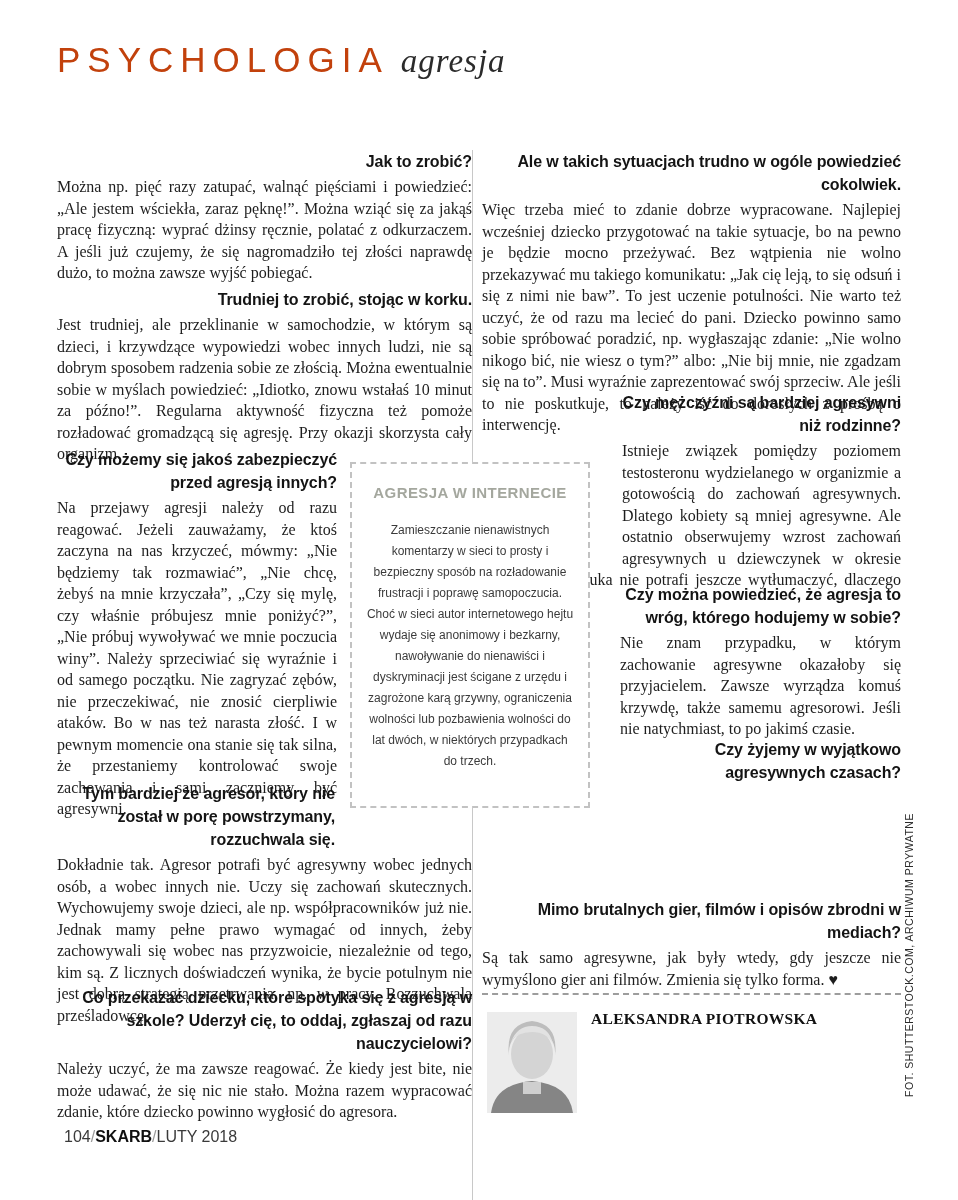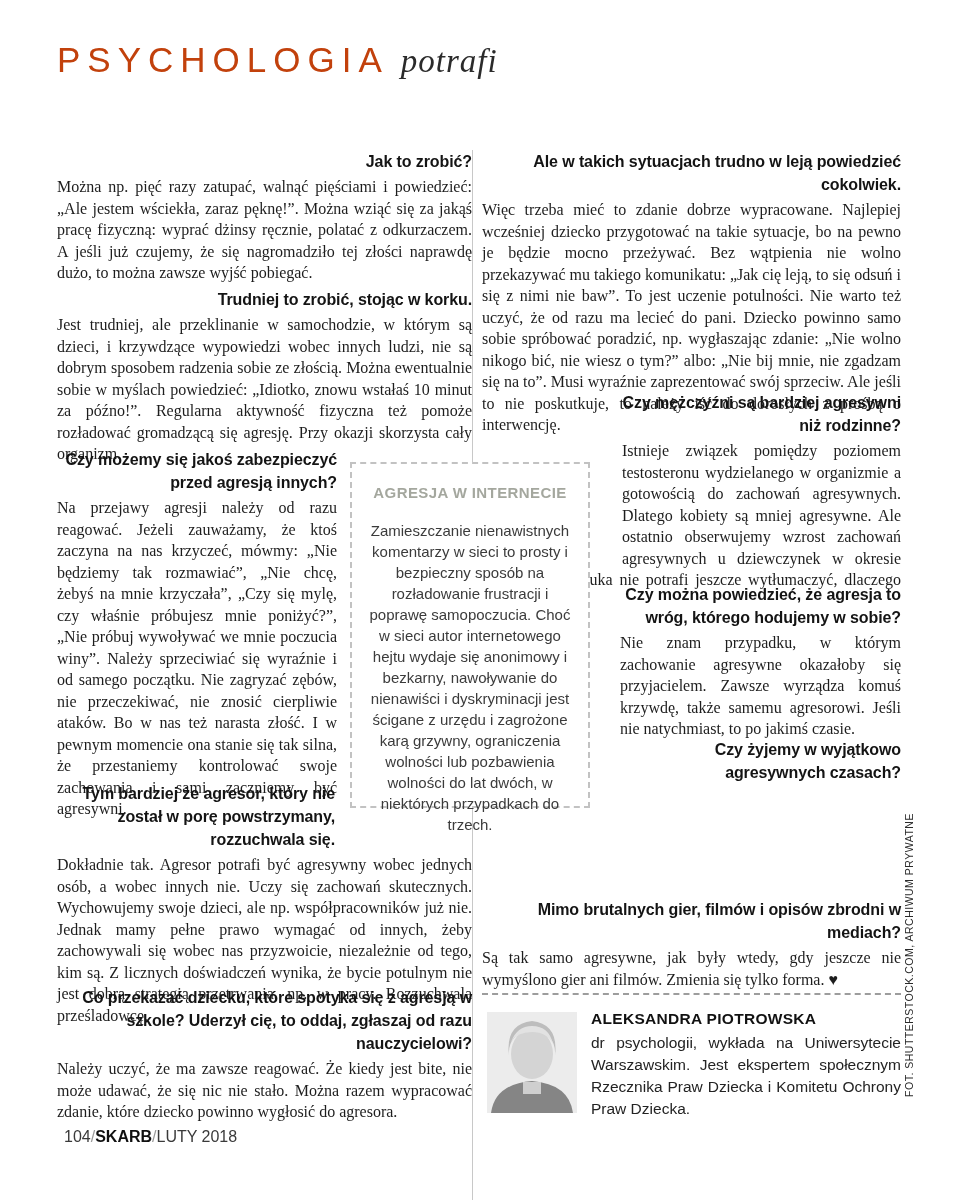--- a/index.html
+++ b/index.html
@@ -37,29 +37,29 @@
   .spacer-l.drop { margin-top:48px; height:130px; }
 
   
   .infobox {
     position:absolute; left:350px; top:462px; width:240px; height:346px;
     box-sizing:border-box; background:#ffffff; border:2px dashed #c2c2c2;
     padding:20px 12px 12px 12px; text-align:center;
     font-family:"Liberation Sans", sans-serif;
   }
   .infobox .ib-title { font-weight:bold; font-size:15px; letter-spacing:0.4px; color:#a4a79e; margin-bottom:19px; }
-  .infobox .ib-text  { font-size:15px; line-height:21px; color:#3b3b3b; }
+  .infobox .ib-text  { font-size:12px; line-height:21px; color:#3b3b3b; }
 
   
   .sep-dashed { position:absolute; left:482px; top:993px; width:419px; height:0; border-top:2px dashed #9d9d9d; }
 
   
   .author { position:absolute; left:487px; top:1010px; width:414px; }
   .author .photo { position:absolute; left:0; top:2px; width:90px; height:101px; }
-  .author .info { margin-left:104px; font-family:Liberation Sans, sans-serif; }
+  .author .info { margin-left:104px; font-family:Liberation Serif, serif; }
   .author .name { font-weight:bold; font-size:15.5px; letter-spacing:0.3px; color:#111; margin-bottom:4px; }
   .author .bio  { font-size:15.5px; line-height:22px; text-align:justify; color:#232323; }
 
   
   .footer { position:absolute; left:64px; top:1128px; font-family:"Liberation Sans", sans-serif; font-size:16px; color:#3a3a3a; }
   .footer .brand { font-weight:bold; color:#101010; }
   .footer .sep { color:#9a9a9a; }
 
   
   .photo-credit {
@@ -68,21 +68,21 @@
     font-family:"Liberation Sans", sans-serif; font-size:10.5px; letter-spacing:0.5px;
     color:#2a2a2a; white-space:nowrap;
   }
 </style>
 </head>
 <body>
 
 <div class="page">
 
   <div class="header">
-    <span class="kicker">PSYCHOLOGIA</span><span class="topic">potrafi</span>
+    <span class="kicker">PSYCHOLOGIA</span><span class="topic">agresja</span>
   </div>
 
   <div class="divider-v"></div>
 
   <section class="qa" style="left:57px; top:150px; width:415px;">
     <h3>Jak to zrobić?</h3>
     <p>Można np. pięć razy zatupać, walnąć pięściami i powiedzieć: „Ale jestem wściekła, zaraz pęknę!”. Można wziąć się za jakąś pracę fizyczną: wyprać dżinsy ręcznie, polatać z odkurzaczem. A jeśli już czujemy, że się nagromadziło tej złości naprawdę dużo, to można zawsze wyjść pobiegać.</p>
   </section>
 
   <section class="qa" style="left:57px; top:288px; width:415px;">
@@ -100,21 +100,21 @@
     <h3>Tym bardziej że agresor, który nie został w porę powstrzymany, rozzuchwala się.</h3>
     <p>Dokładnie tak. Agresor potrafi być agresywny wobec jednych osób, a wobec innych nie. Uczy się zachowań skutecznych. Wychowujemy swoje dzieci, ale np. współpracowników już nie. Jednak mamy pełne prawo wymagać od innych, żeby zachowywali się wobec nas przyzwoicie, niezależnie od tego, kim są. Z licznych doświadczeń wynika, że bycie potulnym nie jest dobrą strategią przetrwania, np. w pracy. Rozzuchwala prześladowcę.</p>
   </section>
 
   <section class="qa" style="left:57px; top:986px; width:415px;">
     <h3>Co przekazać dziecku, które spotyka się z agresją w szkole? Uderzył cię, to oddaj, zgłaszaj od razu nauczycielowi?</h3>
     <p>Należy uczyć, że ma zawsze reagować. Że kiedy jest bite, nie może udawać, że się nic nie stało. Można razem wypracować zdanie, które dziecko powinno wygłosić do agresora.</p>
   </section>
 
   <section class="qa" style="left:482px; top:150px; width:419px;">
-    <h3>Ale w takich sytuacjach trudno w leją powiedzieć cokolwiek.</h3>
+    <h3>Ale w takich sytuacjach trudno w ogóle powiedzieć cokolwiek.</h3>
     <p>Więc trzeba mieć to zdanie dobrze wypracowane. Najlepiej wcześniej dziecko przygotować na takie sytuacje, bo na pewno je będzie mocno przeżywać. Bez wątpienia nie wolno przekazywać mu takiego komunikatu: „Jak cię leją, to się odsuń i się z nimi nie baw”. To jest uczenie potulności. Nie warto też uczyć, że od razu ma lecieć do pani. Dziecko powinno samo sobie spróbować poradzić, np. wygłaszając zdanie: „Nie wolno nikogo bić, nie wiesz o tym?” albo: „Nie bij mnie, nie zgadzam się na to”. Musi wyraźnie zaprezentować swój sprzeciw. Ale jeśli to nie poskutkuje, to należy iść do dorosłych z prośbą o interwencję.</p>
   </section>
 
   <section class="qa" style="left:482px; top:391px; width:419px;">
     <span class="spacer-l drop"></span>
     <h3>Czy mężczyźni są bardziej agresywni niż rodzinne?</h3>
     <p>Istnieje związek pomiędzy poziomem testosteronu wydzielanego w organizmie a gotowością do zachowań agresywnych. Dlatego kobiety są mniej agresywne. Ale ostatnio obserwujemy wzrost zachowań agresywnych u dziewczynek w okresie dojrzewania. Nauka nie potrafi jeszcze wytłumaczyć, dlaczego tak się dzieje.</p>
   </section>
 
   <section class="qa" style="left:620px; top:583px; width:281px;">
@@ -143,21 +143,20 @@
     <svg class="photo" viewBox="0 0 90 101" xmlns="http://www.w3.org/2000/svg" aria-hidden="true">
       <rect x="0" y="0" width="90" height="101" fill="#ececec"></rect>
       <path d="M4,101 Q8,72 45,69 Q82,72 86,101 Z" fill="#858585"></path>
       <path d="M36,70 L54,70 L54,82 L36,82 Z" fill="#cfcfcf"></path>
       <ellipse cx="45" cy="42" rx="21" ry="25" fill="#d4d4d4"></ellipse>
       <path d="M22,44 Q18,12 45,9 Q72,12 68,44 Q70,22 45,18 Q20,22 22,44 Z" fill="#bdbdbd"></path>
       <path d="M24,30 Q30,14 45,14 Q62,14 66,32 Q60,20 45,20 Q30,20 24,30 Z" fill="#e2e2e2"></path>
     </svg>
     <div class="info">
       <div class="name">ALEKSANDRA PIOTROWSKA</div>
-      <div class="bio">dr psychologii, wykłada na Uniwersytecie Warszawskim. Jest ekspertem społecznym Rzecznika Praw Dziecka i Komitetu Ochrony Praw Dziecka.</div>
     </div>
   </div>
 
   <div class="footer">
     <span>104</span><span class="sep">/</span><span class="brand">SKARB</span><span class="sep">/</span><span>LUTY 2018</span>
   </div>
 
   <div class="photo-credit">FOT. SHUTTERSTOCK.COM, ARCHIWUM PRYWATNE</div>
 
 </div>

